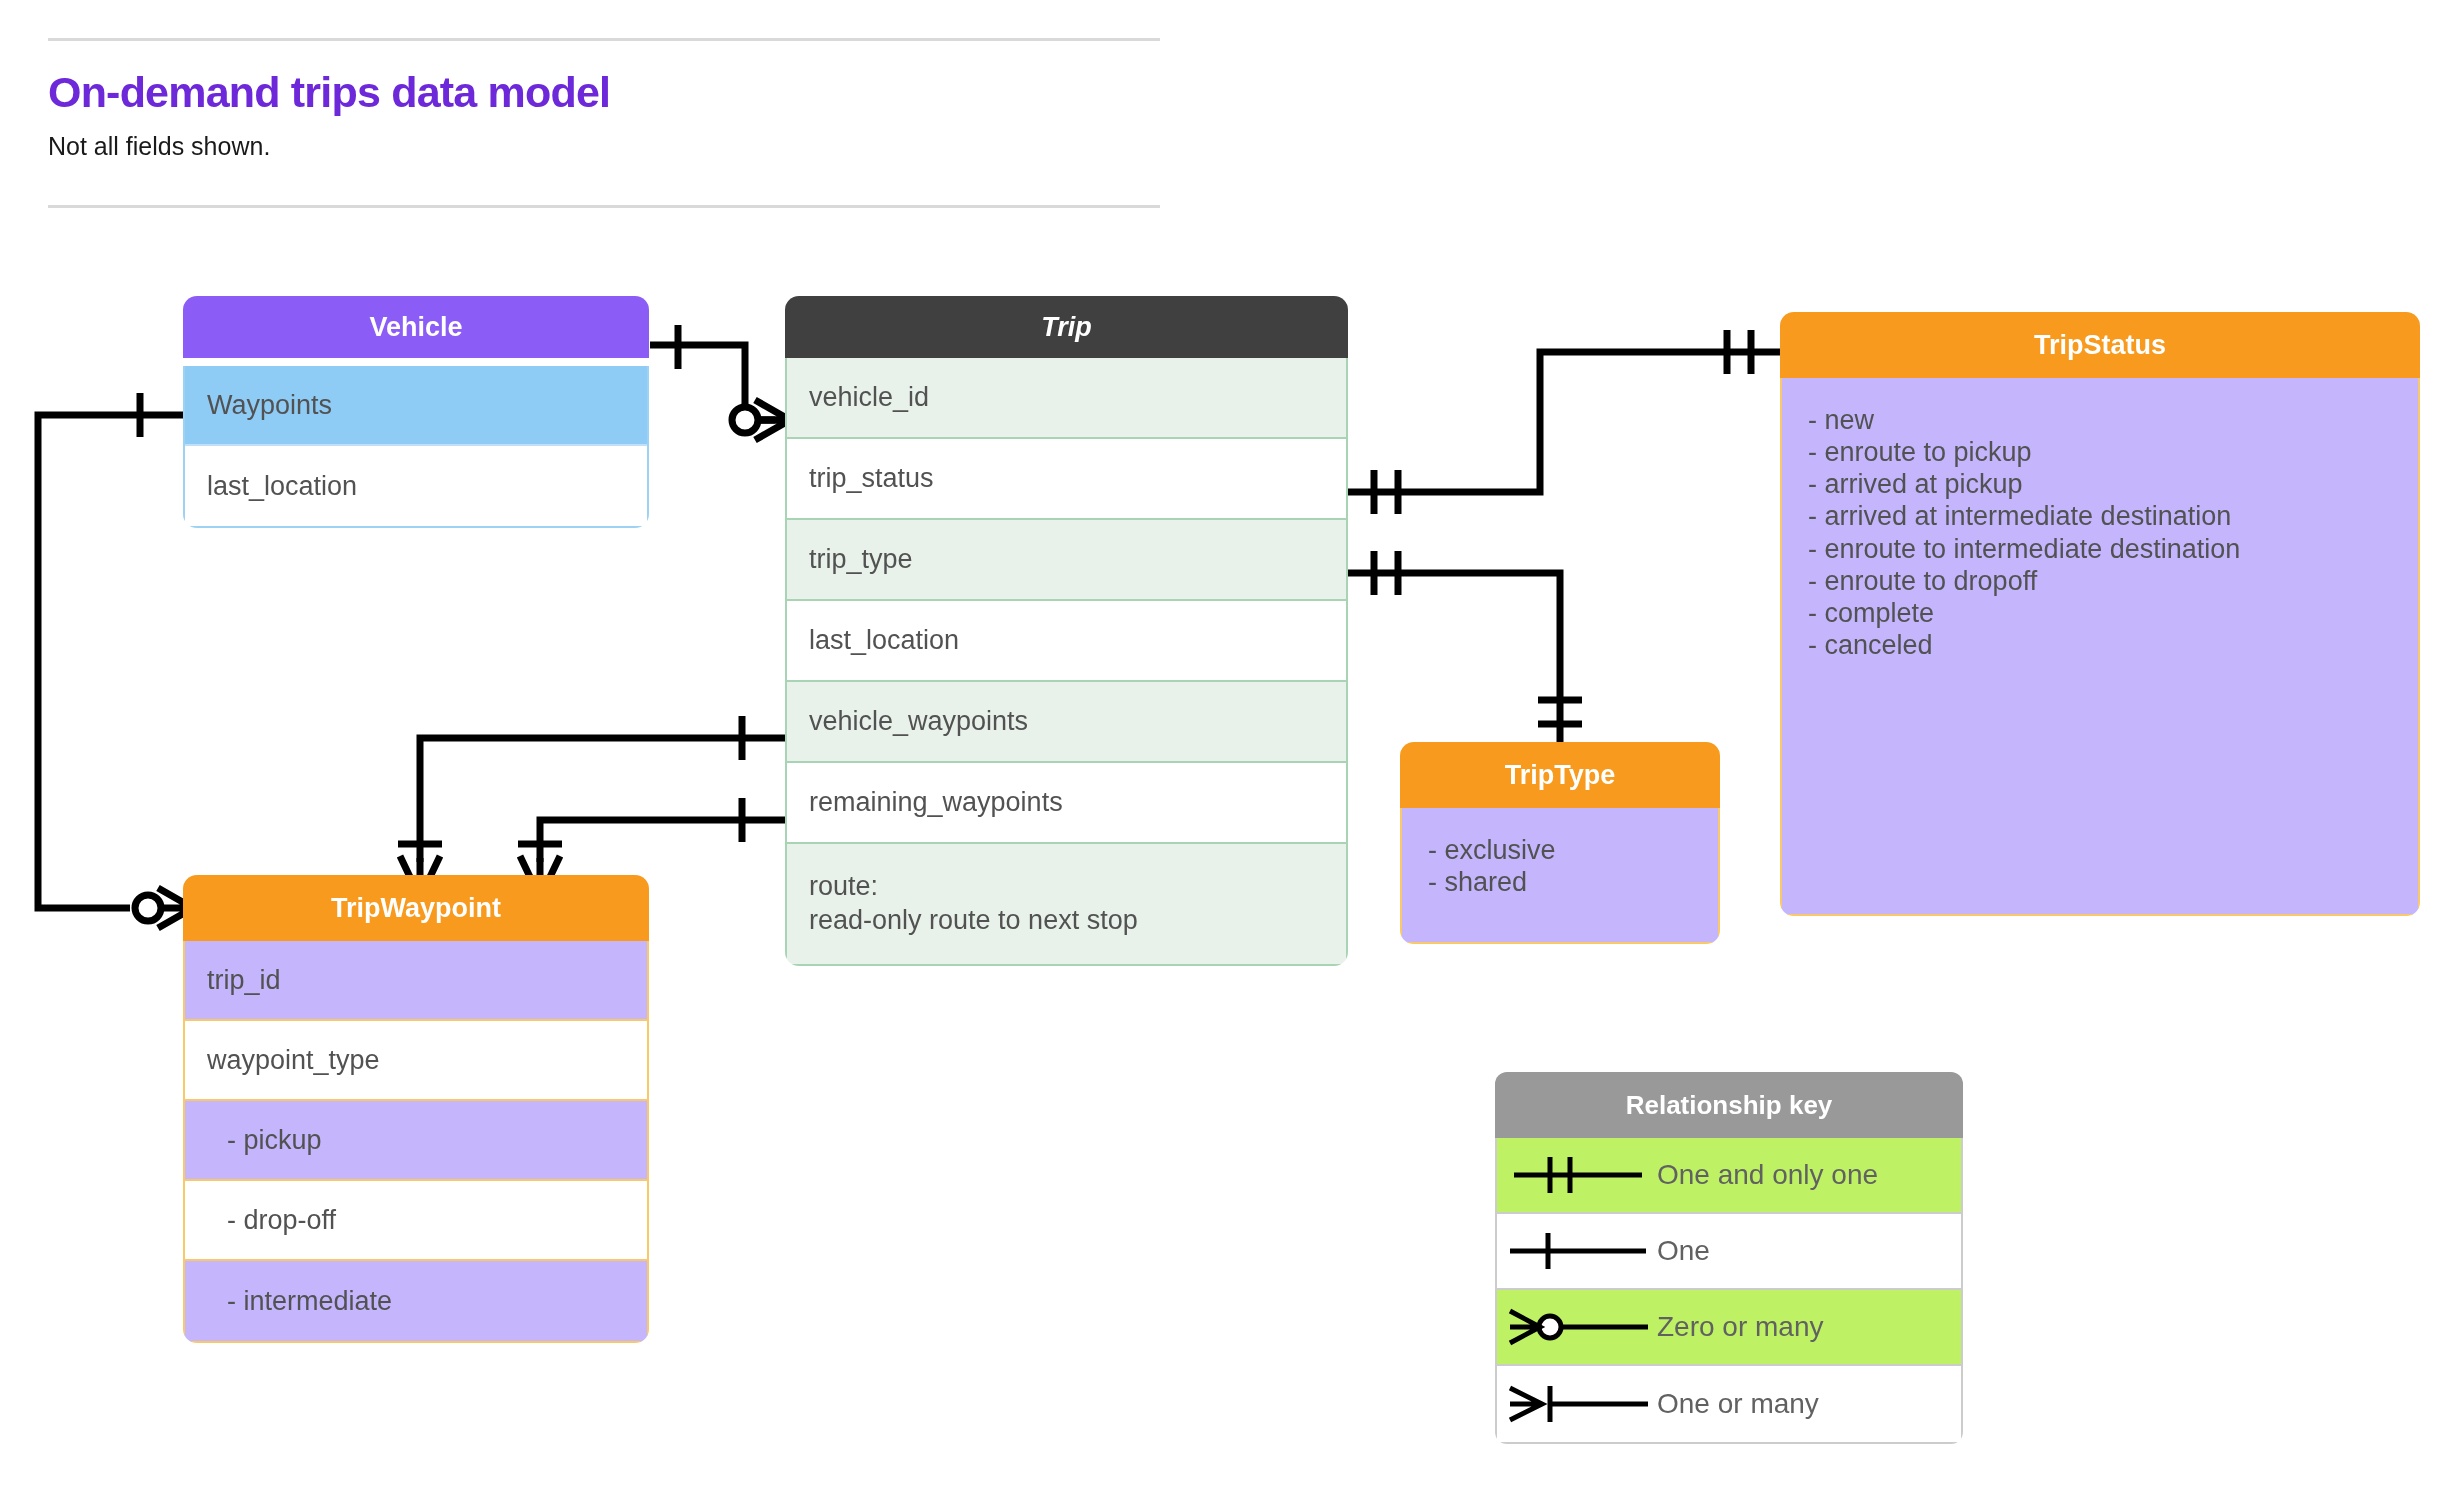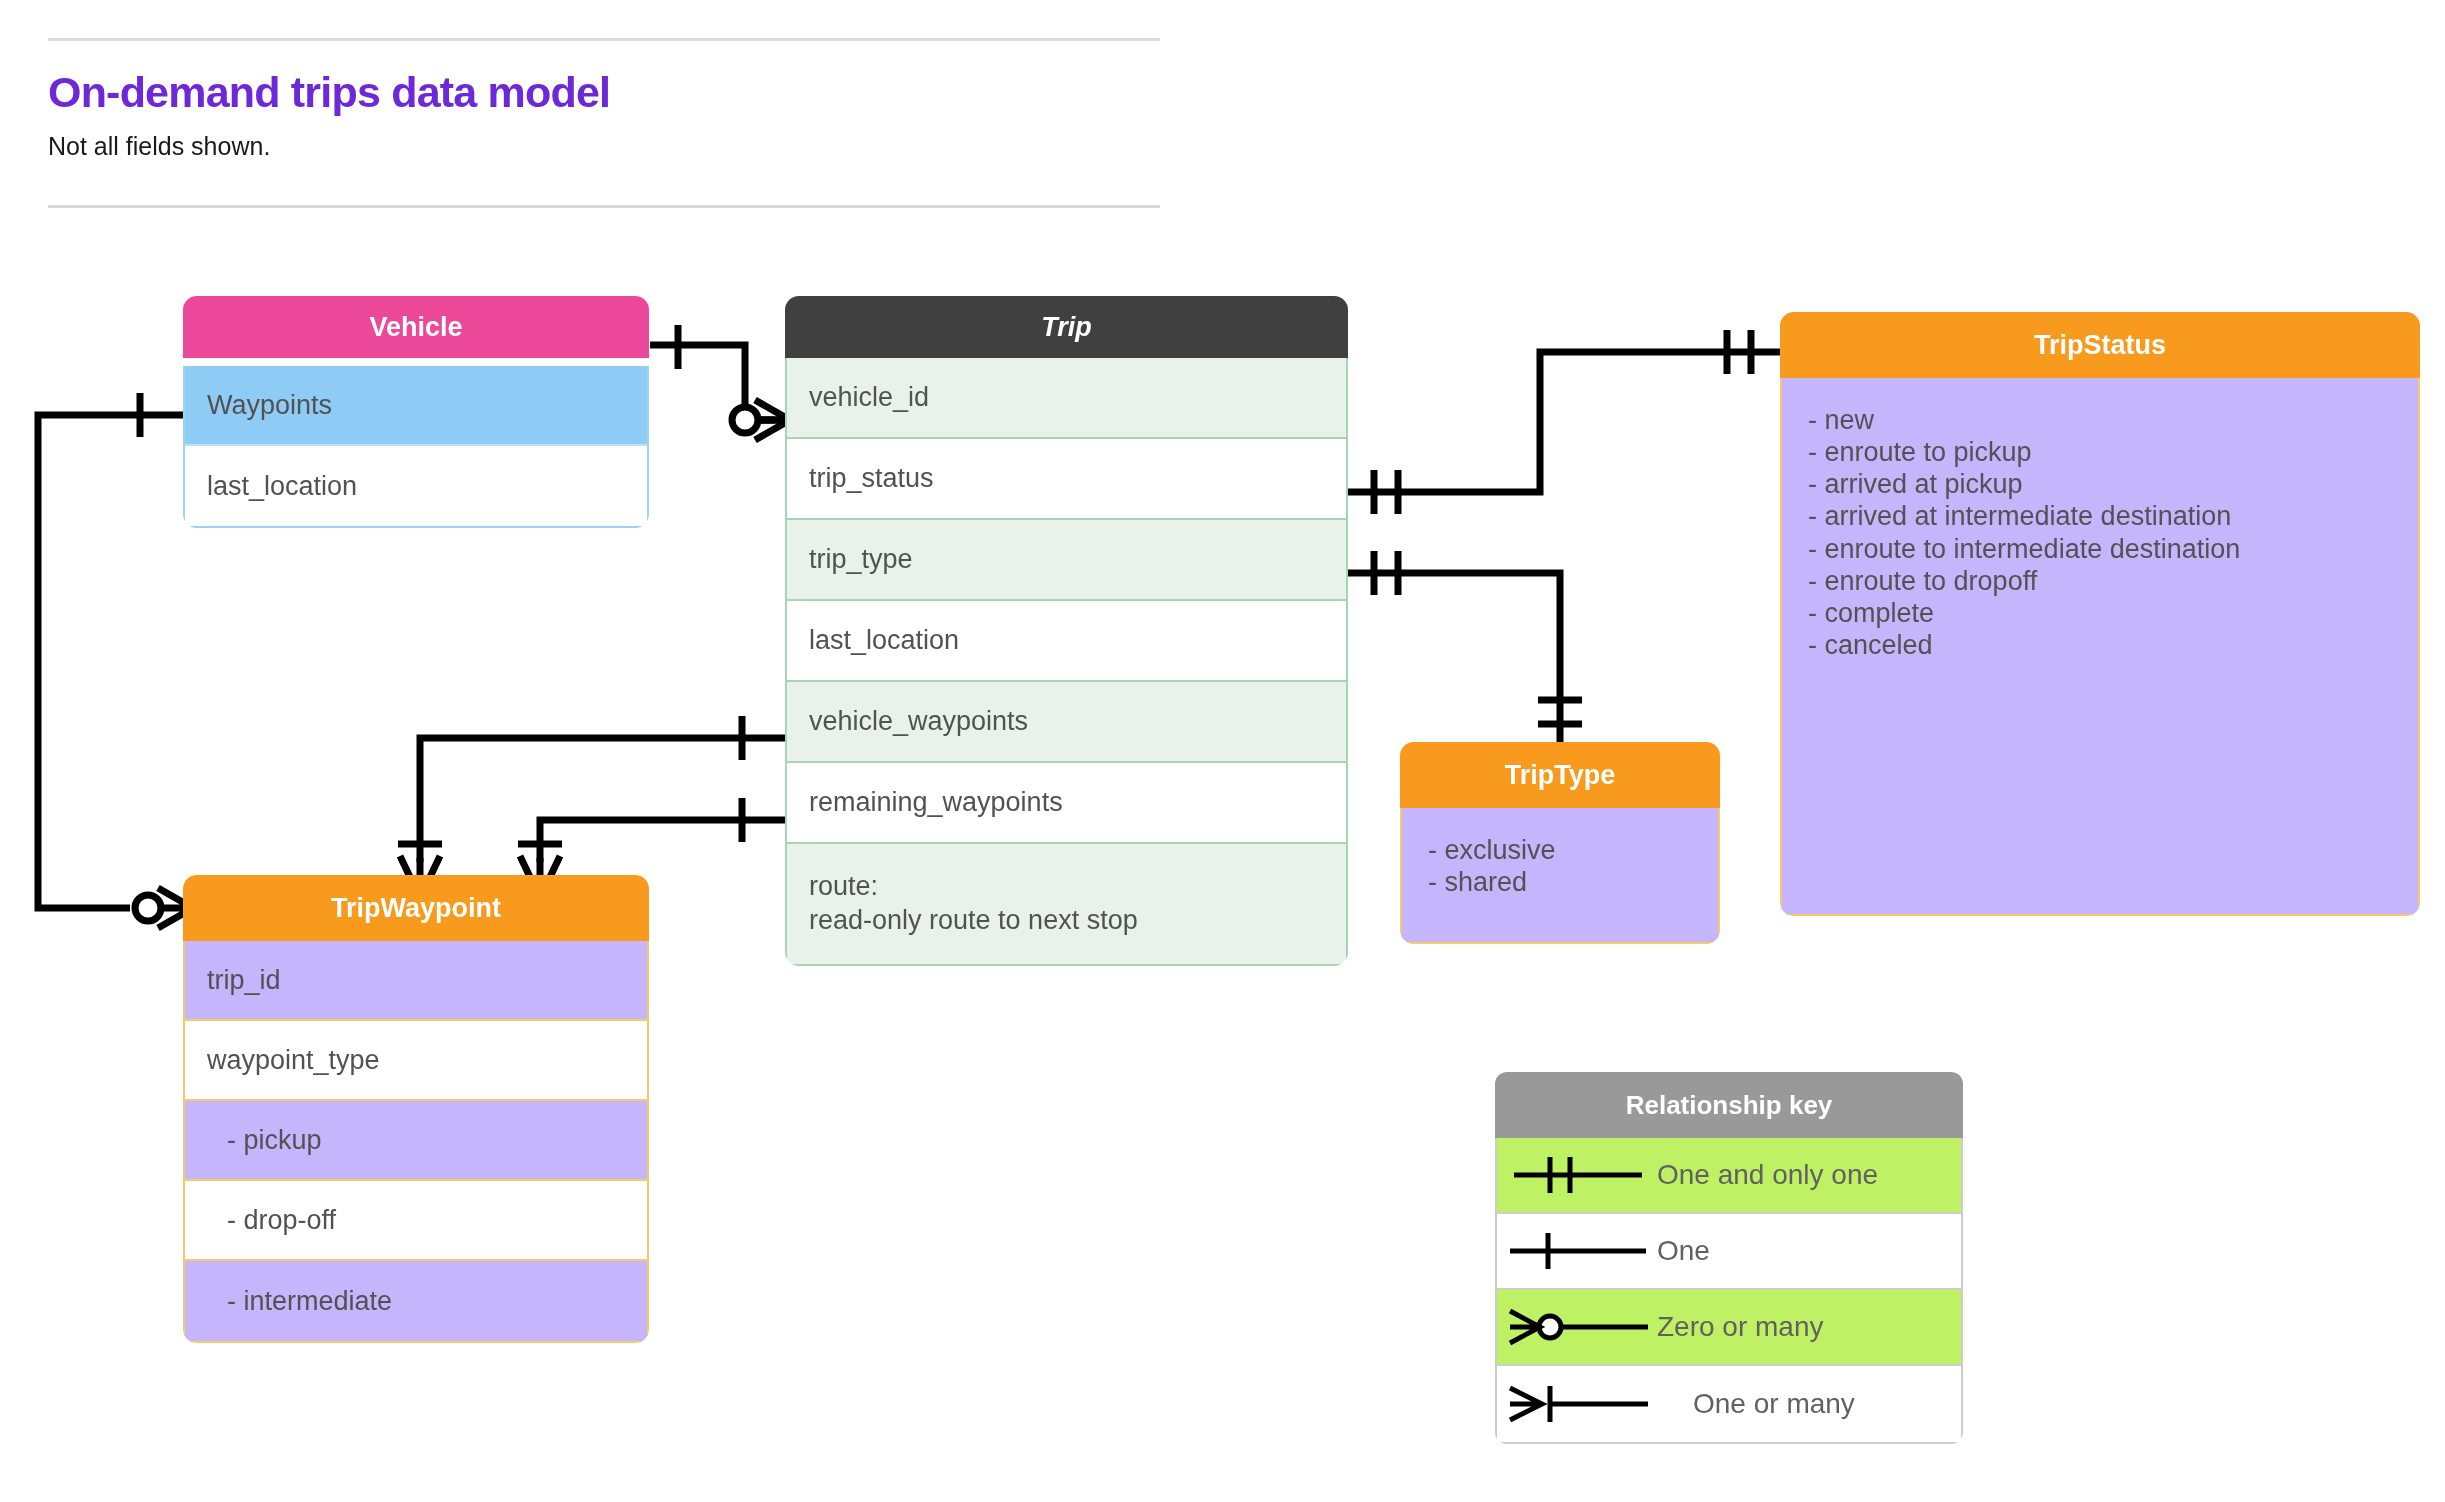--- a/index.html
+++ b/index.html
@@ -82,21 +82,21 @@
     align-items: center;
     font-size: 27px;
     color: #525252;
     padding-left: 22px;
     border-bottom-style: solid;
     border-bottom-width: 2px;
   }
   .row:last-child { border-bottom: none; }
 
   
-  #ent-vehicle .ent-head { background: #ec4899; }
+  #ent-vehicle .ent-head { background: #8b5cf6; }
   #ent-vehicle .ent-body { border-color: #9ed2f5; background: #ffffff; }
   #ent-vehicle .row { border-bottom-color: #bfe0f8; }
   #ent-vehicle .row.alt { background: #8ecbf5; margin-top: 8px; }
 
   
   #ent-trip .ent-head { background: #404040; font-style: italic; }
   #ent-trip .ent-body { border-color: #a8d4b5; background: #ffffff; }
   #ent-trip .row { border-bottom-color: #a8d4b5; }
   #ent-trip .row.alt { background: #e8f2ea; }
 
@@ -144,21 +144,21 @@
     box-sizing: border-box;
     background: #ffffff;
   }
   .leg-row {
     height: 76px;
     display: flex;
     align-items: center;
     box-sizing: border-box;
     border-bottom: 2px solid #cccccc;
   }
-  .leg-row:last-child { border-bottom: none; gap: 36px; }
+  .leg-row:last-child { border-bottom: none; }
   .leg-row.shade { background: #bef264; }
   .leg-sym {
     width: 160px;
     height: 100%;
     display: flex;
     align-items: center;
     justify-content: center;
     flex: 0 0 160px;
   }
   .leg-label {

